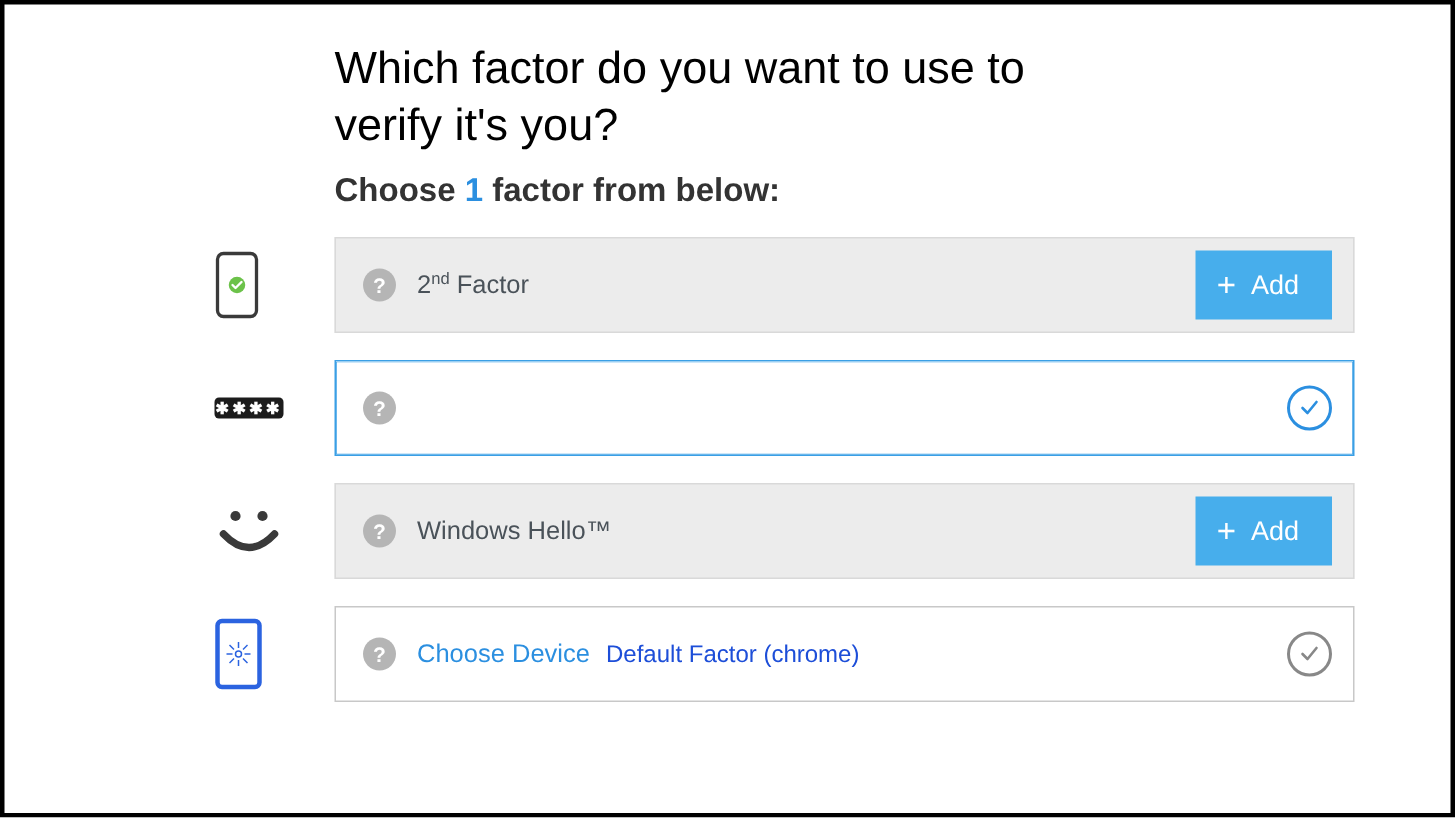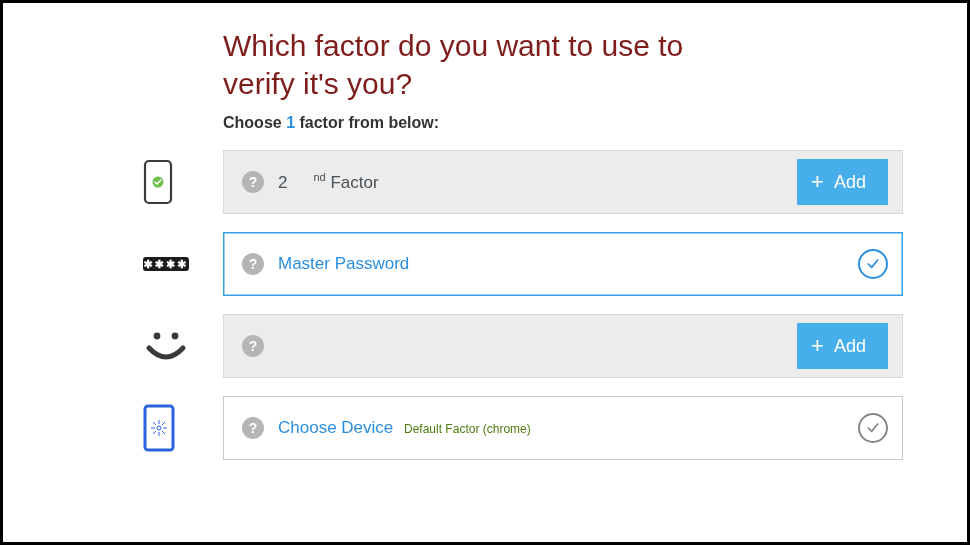--- a/index.html
+++ b/index.html
@@ -18,28 +18,28 @@
     border: 3px solid #000;
     padding-top: 24px;
   }
   .content {
     width: 760px;
     margin-left: 140px;
   }
   .title {
     font-size: 30px;
     font-weight: 400;
-    color: #7f1d1d;
+    color: #000000;
     line-height: 1.25;
     margin: 0 0 12px 0;
     max-width: 560px;
     padding-left: 80px;
   }
   .subtitle {
-    font-size: 16px;
+    font-size: 22px;
     color: #333;
     font-weight: 600;
     margin: 0 0 18px 0;
     padding-left: 80px;
   }
   .subtitle .num { color: #2b8fe0; font-weight: 600; }
   .rows { display: flex; flex-direction: column; gap: 18px; }
   .row {
     display: flex;
     align-items: stretch;
@@ -75,22 +75,22 @@
     display: inline-flex; align-items: center; justify-content: center;
     font-size: 14px; font-weight: 700; margin-right: 14px;
     flex-shrink: 0;
   }
   .label {
     font-size: 17px;
     color: #4a5259;
     font-weight: 400;
   }
   .label .link { color: #2b8fe0; }
-  .label .sub { color: #4d7c0f; font-size: 12px; margin-left: 6px; text-align: center; }
-  .label sup { font-size: 0.65em; margin-left: 26px; }
+  .label .sub { color: #1d4ed8; font-size: 16px; margin-left: 6px; text-align: center; }
+  .label sup { font-size: 0.65em; }
   .spacer { flex: 1; }
   .add-btn {
     background: #47aeec;
     color: #fff;
     border: none;
     height: 46px;
     padding: 0 22px 0 14px;
     font-size: 18px;
     display: inline-flex;
     align-items: center;
@@ -149,42 +149,40 @@
           </button>
         </div>
       </div>
 
       <div class="row">
         <div class="icon-col">
           <span class="pw-bar">✱✱✱✱</span>
         </div>
         <div class="card selected">
           <span class="help">?</span>
-          <span class="label">
-            <span class="link">Master Password</span>
-          </span>
           <span class="spacer"></span>
           <span class="check-circle blue">
             <svg viewBox="0 0 24 24">
                 <path d="M5 12 l5 5 l9 -11" fill="none" stroke="currentColor" stroke-width="2.6" stroke-linecap="round" stroke-linejoin="round"></path>
               </svg>
           </span>
         </div>
       </div>
 
       <div class="row">
         <div class="icon-col">
           <svg width="46" height="40" viewBox="0 0 46 40">
             <circle cx="14" cy="10" r="3.4" fill="#3a3a3a"></circle>
             <circle cx="32" cy="10" r="3.4" fill="#3a3a3a"></circle>
             <path d="M6 22 Q23 40 40 22" fill="none" stroke="#3a3a3a" stroke-width="5" stroke-linecap="round"></path>
           </svg>
         </div>
         <div class="card">
           <span class="help">?</span>
+          <span class="label">Windows Hello™</span>
           <span class="spacer"></span>
           <button class="add-btn">
             <span class="plus">+</span>
             <span>Add</span>
           </button>
         </div>
       </div>
 
       <div class="row">
         <div class="icon-col">

